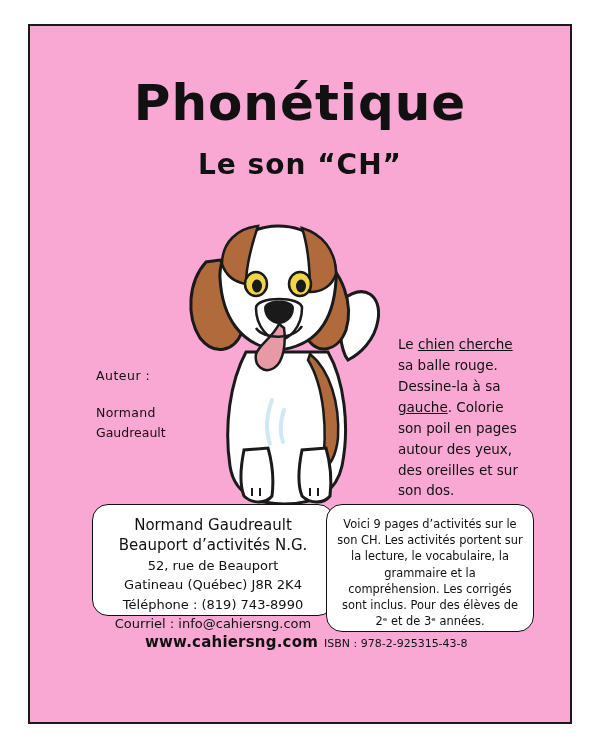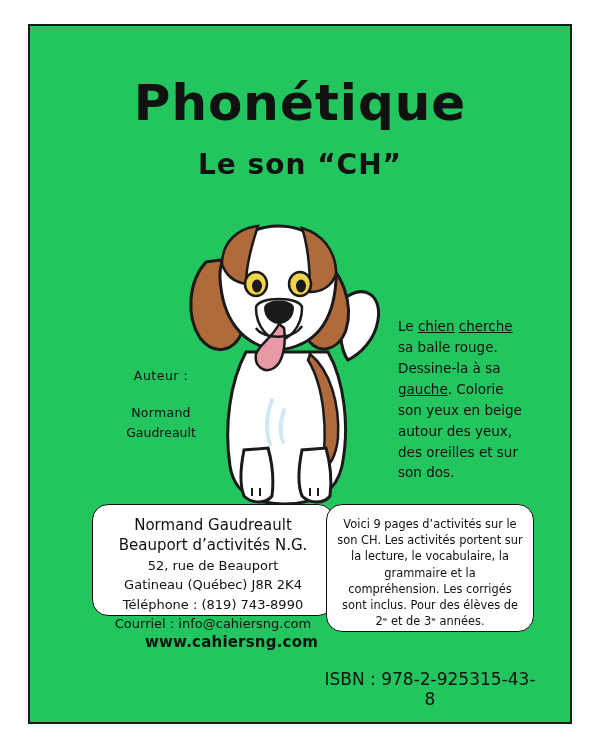--- a/index.html
+++ b/index.html
@@ -13,21 +13,21 @@
     position: relative;
     width: 600px; height: 750px;
     background: #ffffff;
     overflow: hidden;
   }
   .sheet {
     position: absolute;
     left: 28px; top: 24px;
     width: 544px; height: 700px;
     border: 2px solid #1a1a1a;
-    background: #22c55e;
+    background: #f9a8d4;
   }
 
   
   .title {
     position: absolute;
     left: 0; right: 0; top: 48px;
     text-align: center;
     font-family: "DejaVu Sans", sans-serif;
     font-weight: bold;
     font-size: 50px;
@@ -43,32 +43,32 @@
     font-size: 28px;
     letter-spacing: 1px;
     color: #111111;
   }
 
   
   .author-block {
     position: absolute;
     left: 66px; top: 340px;
     width: 130px;
-    text-align: center;
+    text-align: left;
     font-size: 12.5px;
     color: #111111;
     line-height: 1.55;
   }
   .author-label { letter-spacing: 0.5px; }
   .author-name { margin-top: 18px; letter-spacing: 0.3px; }
 
   
   .instructions {
     position: absolute;
-    left: 368px; top: 290px;
+    left: 368px; top: 308px;
     width: 155px;
     font-size: 13.5px;
     line-height: 1.55;
     color: #111111;
   }
   .u { text-decoration: underline; }
 
   
   .box {
     position: absolute;
@@ -106,24 +106,22 @@
     text-align: right;
     font-size: 15px;
     font-weight: bold;
     color: #111111;
     letter-spacing: 0.2px;
   }
   .isbn {
     position: absolute;
     left: 294px; top: 611px;
     width: 212px;
-    text-align: center;
-    font-size: 17px;
-    color: #111111;
-    margin-top: 32px;
+    font-size: 11px;
+    color: #111111;
   }
 
   
   #dog-illustration {
     position: absolute;
     left: 130px; top: 178px;
     width: 250px; height: 310px;
   }
   #dog-illustration svg { display: block; }
 </style>
@@ -180,21 +178,21 @@
       <div class="author-label">Auteur :</div>
       <div class="author-name">Normand</div>
       <div>Gaudreault</div>
     </div>
 
     <div class="instructions">
       <span>Le </span><span class="u">chien</span><span> </span><span class="u">cherche</span><br>
       <span>sa balle rouge.</span><br>
       <span>Dessine-la à sa</span><br>
       <span class="u">gauche</span><span>. Colorie</span><br>
-      <span>son yeux en beige</span><br>
+      <span>son poil en pages</span><br>
       <span>autour des yeux,</span><br>
       <span>des oreilles et sur</span><br>
       <span>son dos.</span>
     </div>
 
     <div class="box" id="publisher-box">
       <div class="p-name">Normand Gaudreault</div>
       <div class="p-name">Beauport d’activités N.G.</div>
       <div class="p-line">52, rue de Beauport</div>
       <div class="p-line">Gatineau (Québec)  J8R 2K4</div>

